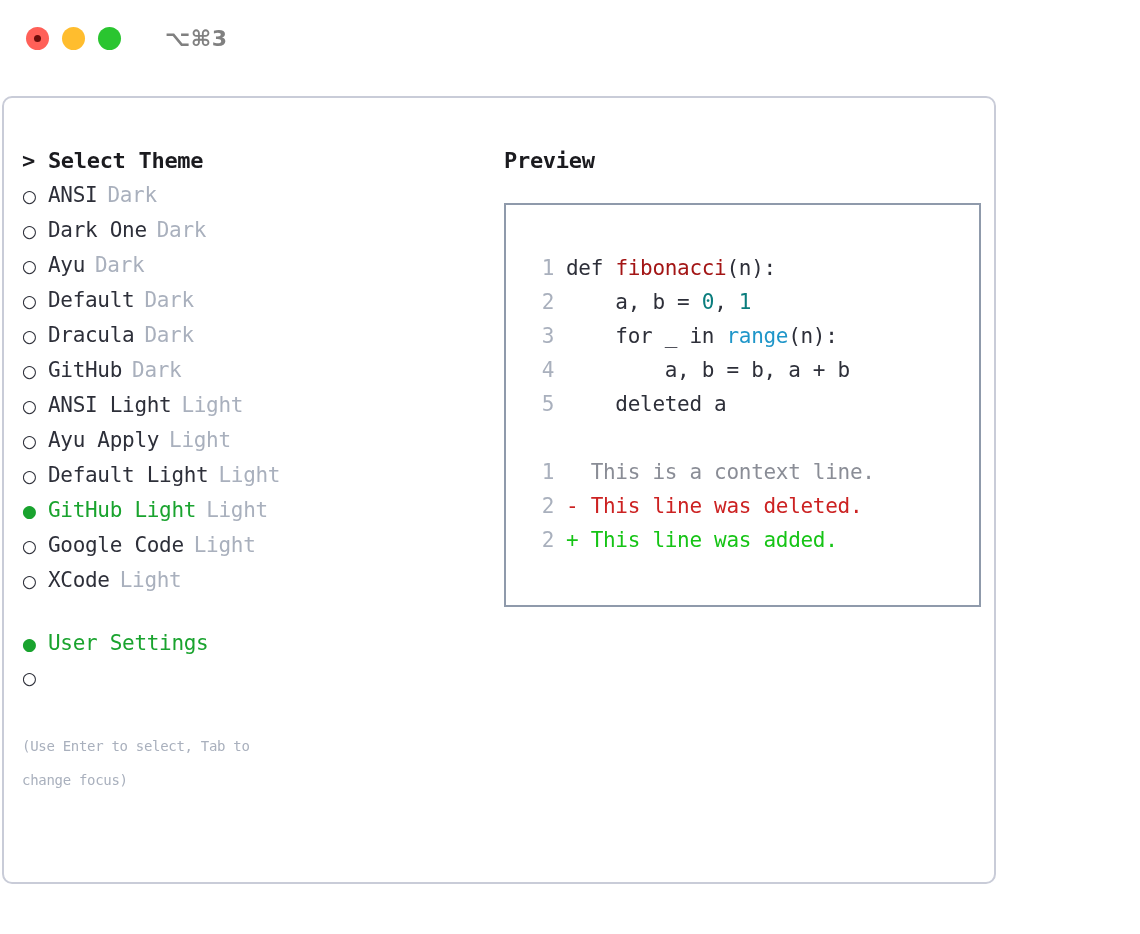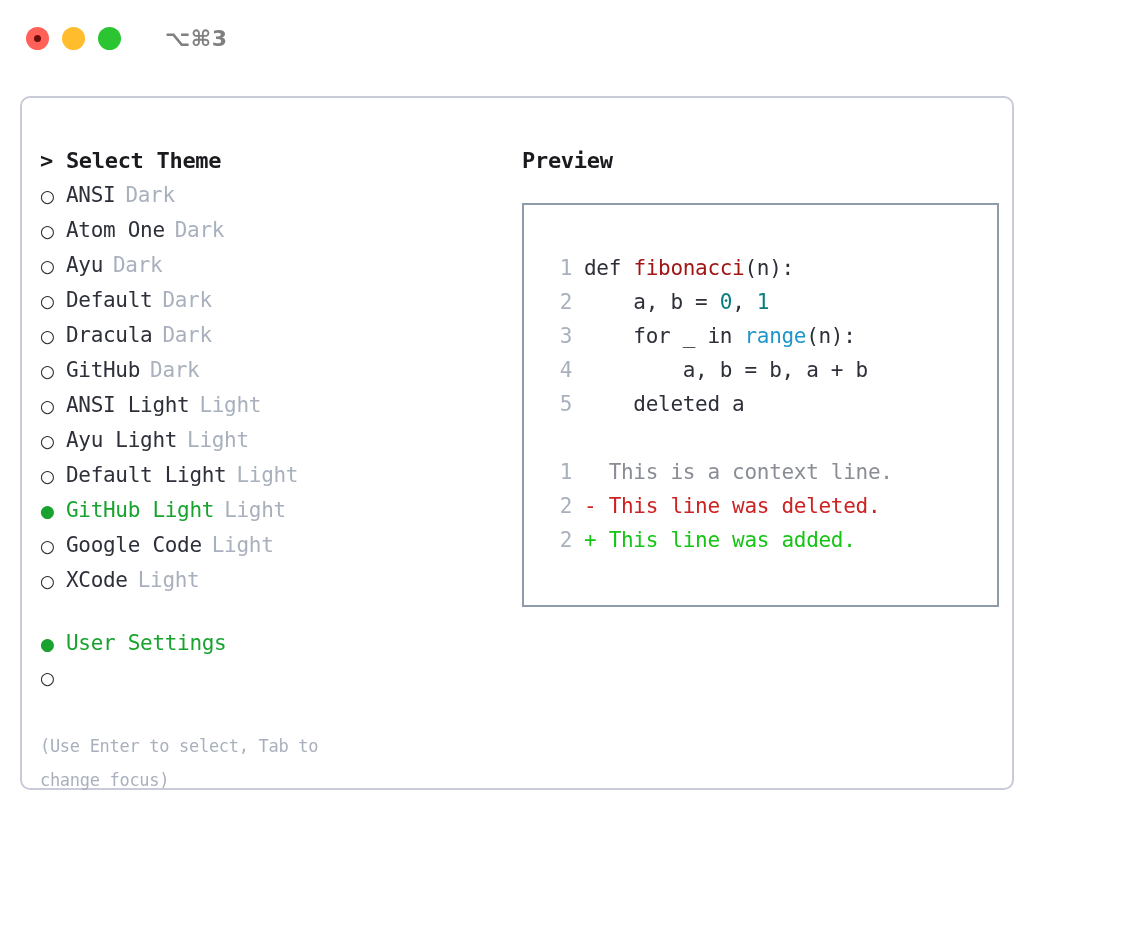--- a/index.html
+++ b/index.html
@@ -61,24 +61,24 @@
     font-size: 22px;
     font-weight: 700;
     color: #808080;
     letter-spacing: 0.5px;
     font-family: "DejaVu Sans", sans-serif;
   }
 
   
   .panel {
     position: absolute;
-    left: 20px;
+    left: 2px;
     top: 96px;
     width: 994px;
-    height: 694px;
+    height: 788px;
     box-sizing: border-box;
     border: 2px solid #c9ccd8;
     border-radius: 10px;
     background: #ffffff;
   }
 
   .panel-inner {
     position: relative;
     width: 100%;
     height: 100%;
@@ -133,21 +133,21 @@
     padding-left: 26px;
     white-space: pre;
     letter-spacing: -0.3px;
   }
 
   .spacer-sm { height: 28px; }
   .spacer-md { height: 30px; }
 
   .hint {
     margin-top: 4px;
-    font-size: 17px;
+    font-size: 14px;
     color: #a9b0bd;
     line-height: 34px;
     width: 400px;
     letter-spacing: -0.3px;
   }
 
   
   .right-col {
     flex: 1 1 auto;
     padding-top: 6px;
@@ -214,27 +214,27 @@
 
   <div class="panel">
     <div class="panel-inner">
 
       <div class="left-col">
 
         <div class="section-head">&gt; Select Theme</div>
 
         <div id="theme-list">
             <div class="option-row"><span class="marker">○</span><span class="opt-label">ANSI</span><span class="opt-variant">Dark</span></div>
-            <div class="option-row"><span class="marker">○</span><span class="opt-label">Atom One</span><span class="opt-variant">Dark</span></div>
+            <div class="option-row"><span class="marker">○</span><span class="opt-label">Dark One</span><span class="opt-variant">Dark</span></div>
             <div class="option-row"><span class="marker">○</span><span class="opt-label">Ayu</span><span class="opt-variant">Dark</span></div>
             <div class="option-row"><span class="marker">○</span><span class="opt-label">Default</span><span class="opt-variant">Dark</span></div>
             <div class="option-row"><span class="marker">○</span><span class="opt-label">Dracula</span><span class="opt-variant">Dark</span></div>
             <div class="option-row"><span class="marker">○</span><span class="opt-label">GitHub</span><span class="opt-variant">Dark</span></div>
             <div class="option-row"><span class="marker">○</span><span class="opt-label">ANSI Light</span><span class="opt-variant">Light</span></div>
-            <div class="option-row"><span class="marker">○</span><span class="opt-label">Ayu Light</span><span class="opt-variant">Light</span></div>
+            <div class="option-row"><span class="marker">○</span><span class="opt-label">Ayu Apply</span><span class="opt-variant">Light</span></div>
             <div class="option-row"><span class="marker">○</span><span class="opt-label">Default Light</span><span class="opt-variant">Light</span></div>
             <div class="option-row"><span class="marker sel">●</span><span class="opt-label sel">GitHub Light</span><span class="opt-variant">Light</span></div>
             <div class="option-row"><span class="marker">○</span><span class="opt-label">Google Code</span><span class="opt-variant">Light</span></div>
             <div class="option-row"><span class="marker">○</span><span class="opt-label">XCode</span><span class="opt-variant">Light</span></div>
           </div>
 
         <div class="spacer-sm"></div>
 
 
         <div id="apply-list">

